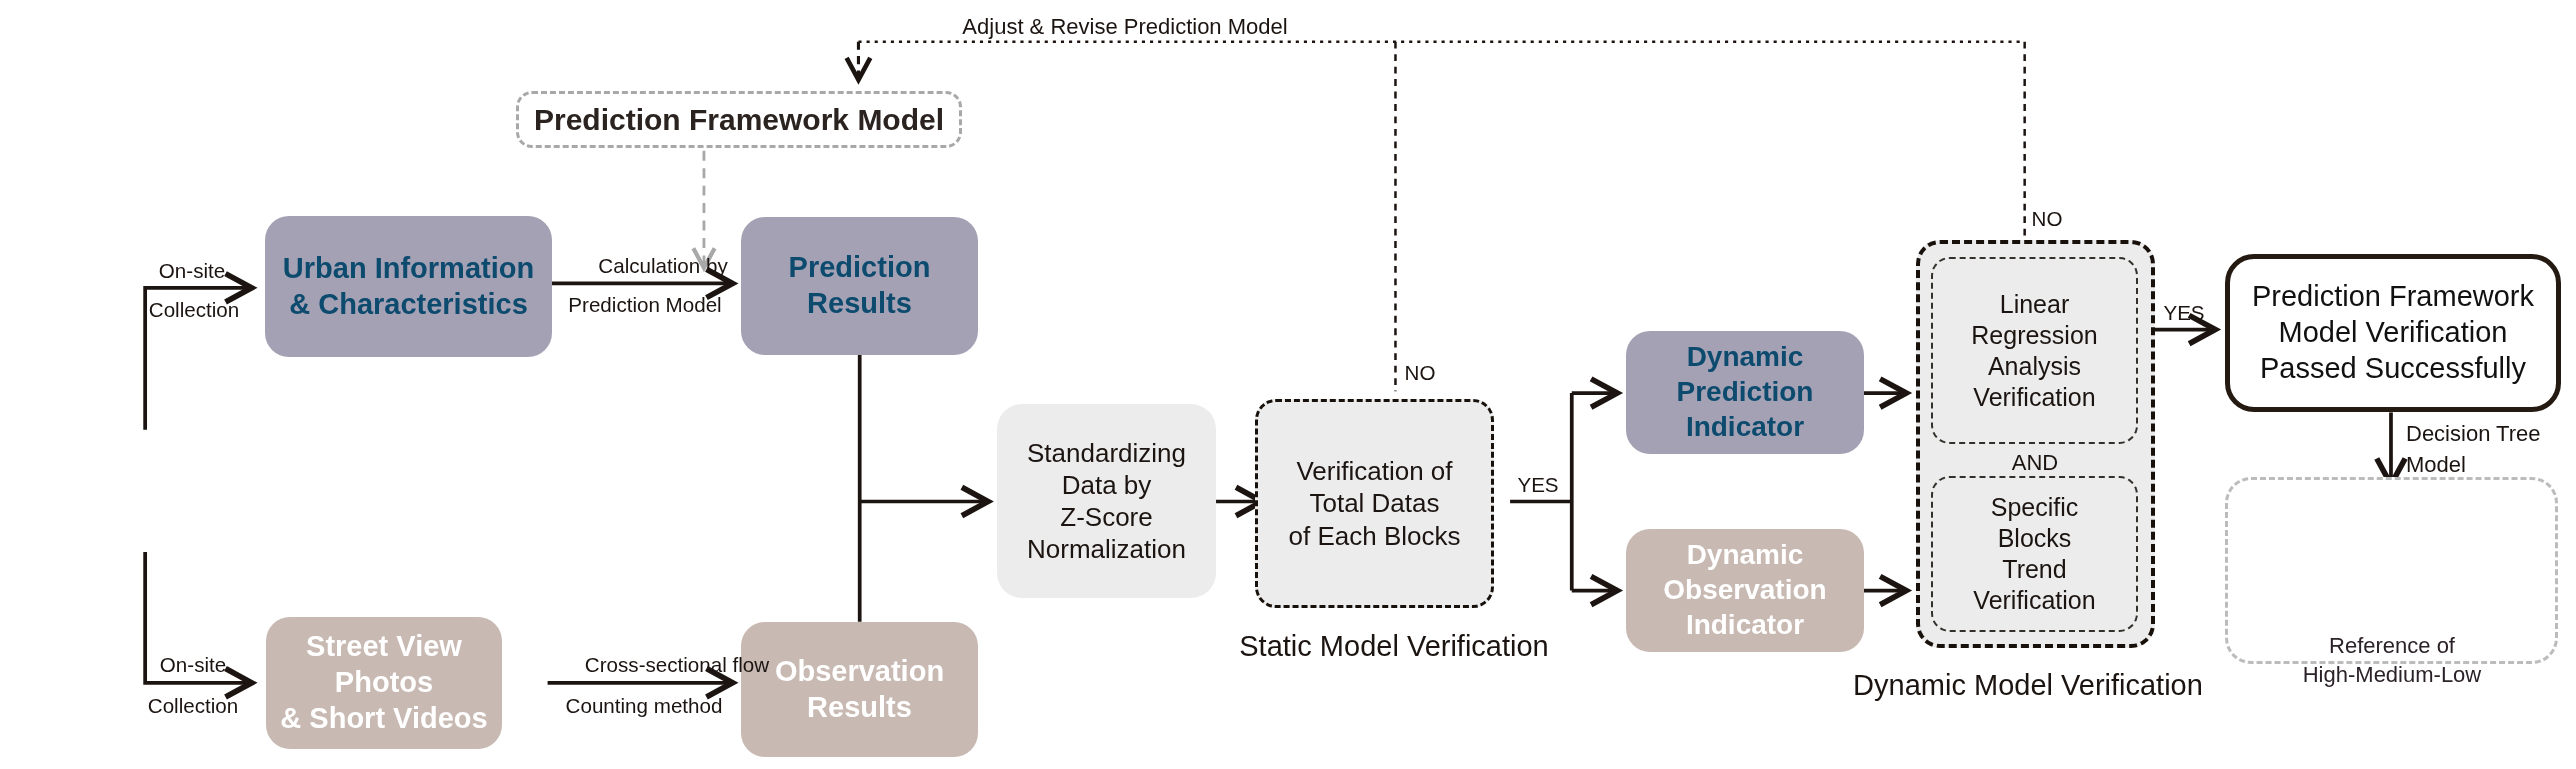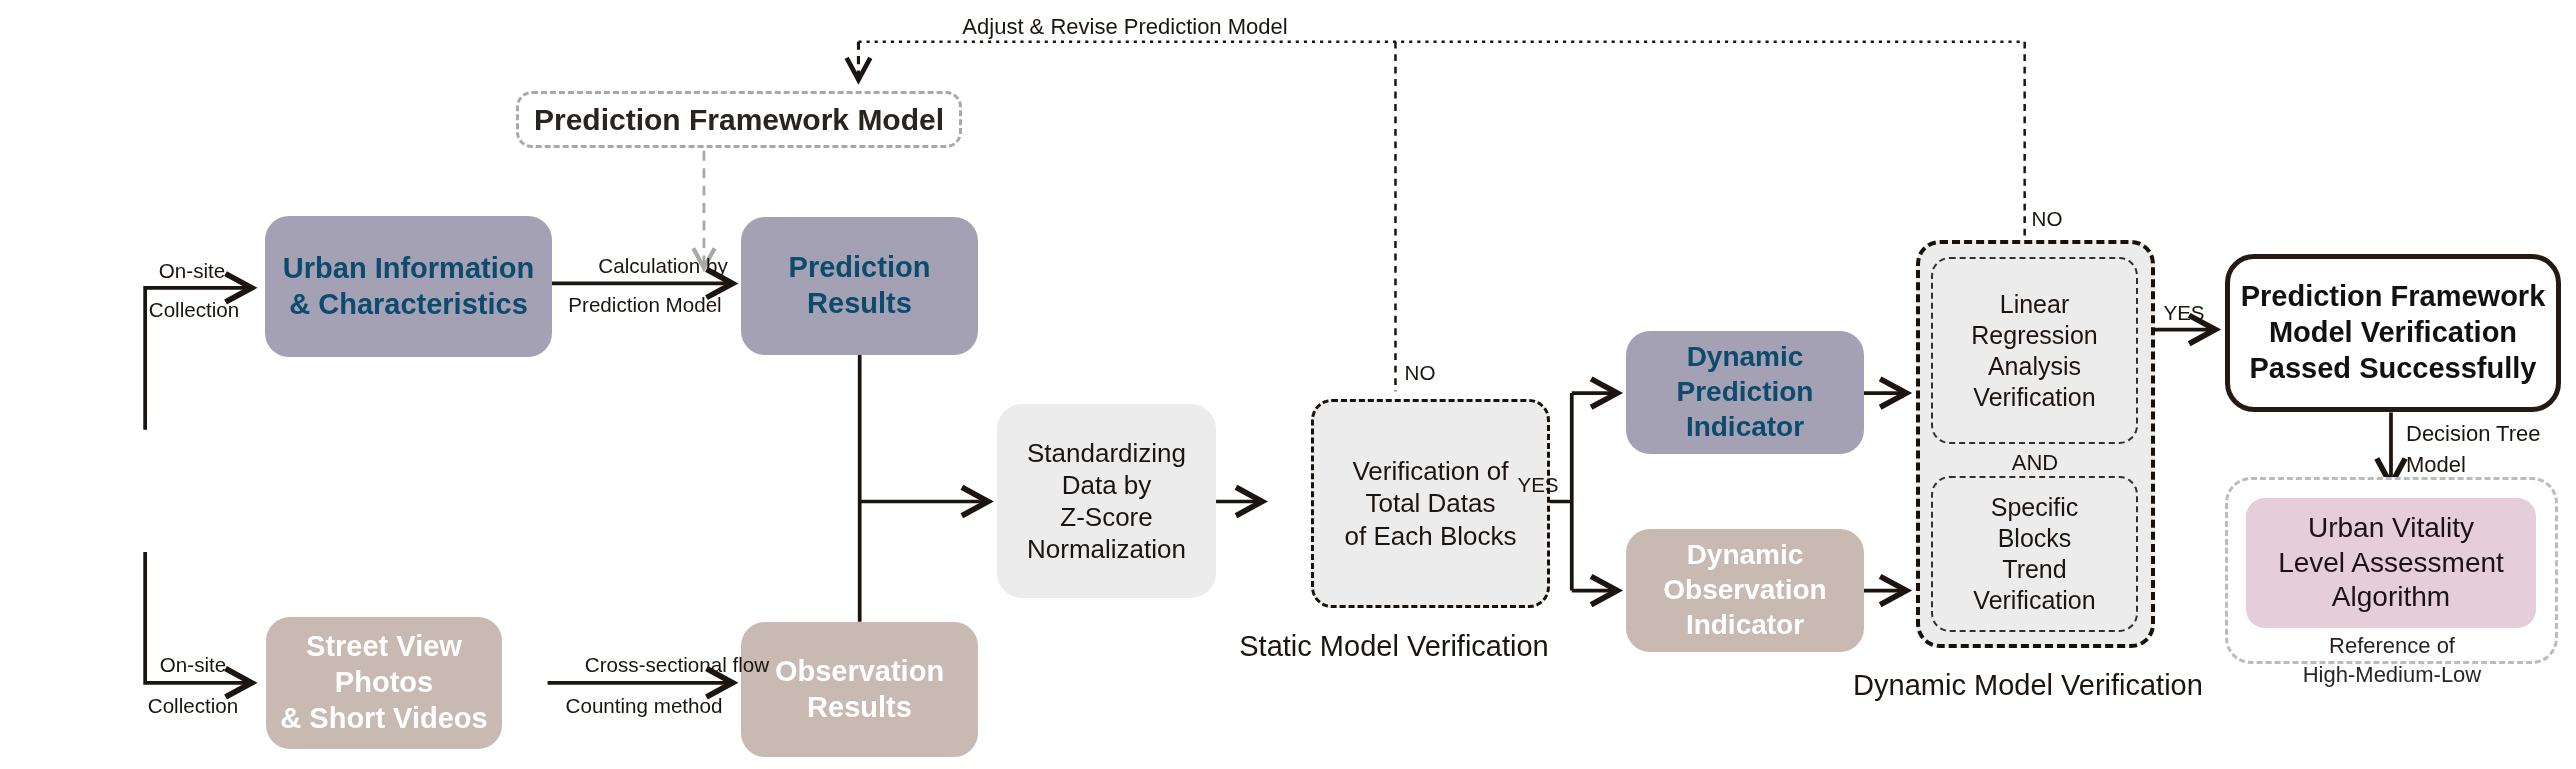--- a/index.html
+++ b/index.html
@@ -104,21 +104,21 @@
 Results</div>
 
   <div class="box fill-tan fs46" style="left:741px;top:622px;width:237px;height:135px;">Observation
 Results</div>
 
   <div class="box fill-gray fs42" style="left:997px;top:404px;width:219px;height:194px;">Standardizing
 Data by
 Z-Score
 Normalization</div>
 
-  <div class="box fs42" style="left:1311px;top:399px;width:239px;height:209px;background:#ececec;
+  <div class="box fs42" style="left:1255px;top:399px;width:239px;height:209px;background:#ececec;
        border:3.7px dashed #17100b;border-radius:21px;">Verification of
 Total Datas
 of Each Blocks</div>
 
   <div class="box fill-purple fs44" style="left:1626px;top:331px;width:238px;height:123px;">Dynamic
 Prediction
 Indicator</div>
 
   <div class="box fill-tan fs44" style="left:1626px;top:529px;width:238px;height:123px;">Dynamic
 Observation
@@ -133,30 +133,27 @@
 Analysis
 Verification</div>
 
   <div class="box fs40" style="left:1931px;top:476px;width:207px;height:156px;
        border:2.5px dashed #33302c;border-radius:18.7px;">Specific
 Blocks
 Trend
 Verification</div>
 
   <div class="box fs46" style="left:2225px;top:254px;width:336px;height:158px;background:#ffffff;
-       border:5px solid #241a12;border-radius:29px;color:#111111;font-weight:bold;">Prediction Framework
+       border:5px solid #241a12;border-radius:29px;color:#111111;">Prediction Framework
 Model Verification
 Passed Successfully</div>
 
   <div class="box" style="left:2225px;top:477px;width:333px;height:187px;background:#ffffff;
        border:3.7px dashed #bcbcbc;border-radius:26px;"></div>
 
-  <div class="box fill-pink fs44" style="left:2246px;top:498px;width:290px;height:130px;">Urban Vitality
-Level Assessment
-Algorithm</div>
 
   <div class="lbl fs35" style="left:1125px;top:12.5px;">Adjust &amp; Revise Prediction Model</div>
 
   <div class="lbl fs34 fs33" style="left:192px;top:258px;">On-site</div>
   <div class="lbl fs33" style="left:194px;top:297px;">Collection</div>
 
   <div class="lbl fs33" style="left:193px;top:652px;">On-site</div>
   <div class="lbl fs33" style="left:193px;top:693px;">Collection</div>
 
   <div class="lbl fs33" style="left:645px;top:253px;margin-left:18px;">Calculation by</div>

